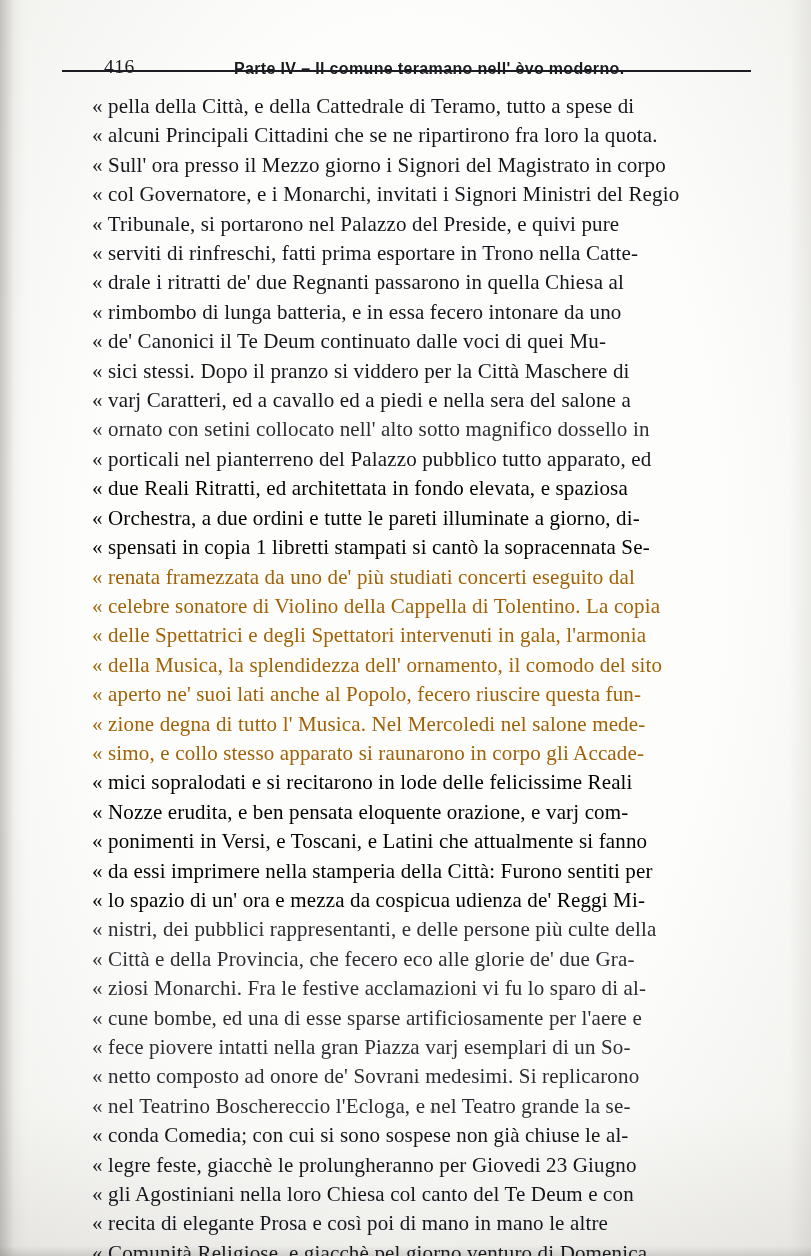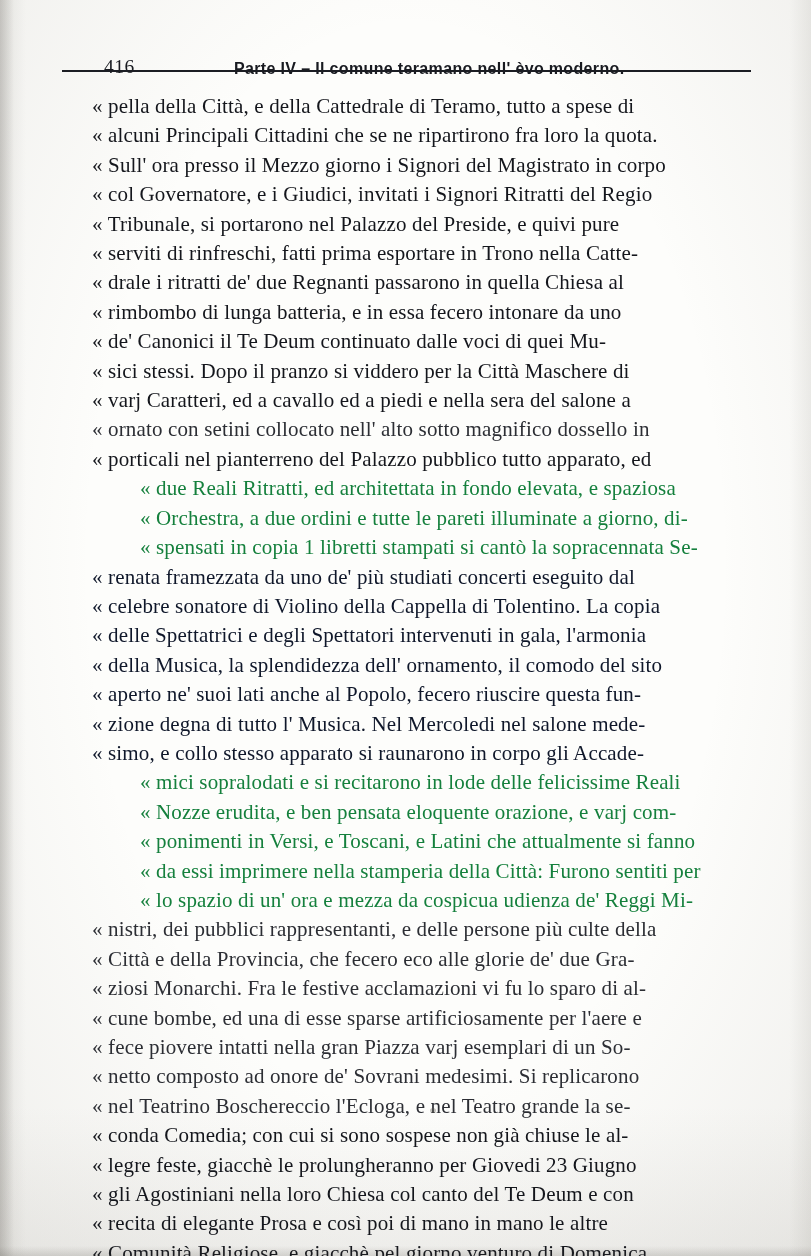--- a/index.html
+++ b/index.html
@@ -76,22 +76,22 @@
   }
   .line {
     font-size: 21px;
     line-height: 29.4px;
     letter-spacing: 0.15px;
     white-space: nowrap;
     color: #14161c;
   }
   
   .f1 { color: #2c2e34; }
-  .f2 { color: #15803d; margin-left: 48px; }
-  .f3 { color: #0f172a; }
+  .f2 { color: #000000; }
+  .f3 { color: #a16207; }
   .smudge {
     position: absolute;
     left: 430px;
     top: 1108px;
     width: 6px;
     height: 5px;
     border-radius: 50%;
     background: rgba(90,85,78,0.35);
   }
   .edge-left {
@@ -118,21 +118,21 @@
     <div class="folio">416</div>
     <div class="head-title">Parte IV – Il comune teramano nell' èvo moderno.</div>
   </div>
 
   <div class="rule"></div>
 
   <div class="body-block">
     <div class="line">« pella della Città, e della Cattedrale di Teramo, tutto a spese di</div>
     <div class="line">« alcuni Principali Cittadini che se ne ripartirono fra loro la quota.</div>
     <div class="line">« Sull' ora presso il Mezzo giorno i Signori del Magistrato in corpo</div>
-    <div class="line">« col Governatore, e i Giudici, invitati i Signori Ritratti del Regio</div>
+    <div class="line">« col Governatore, e i Monarchi, invitati i Signori Ministri del Regio</div>
     <div class="line">« Tribunale, si portarono nel Palazzo del Preside, e quivi pure</div>
     <div class="line">« serviti di rinfreschi, fatti prima esportare in Trono nella Catte-</div>
     <div class="line">« drale i ritratti de' due Regnanti passarono in quella Chiesa al</div>
     <div class="line">« rimbombo di lunga batteria, e in essa fecero intonare da uno</div>
     <div class="line">« de' Canonici il Te Deum continuato dalle voci di quei Mu-</div>
     <div class="line">« sici stessi. Dopo il pranzo si viddero per la Città Maschere di</div>
     <div class="line">« varj Caratteri, ed a cavallo ed a piedi e nella sera del salone a</div>
     <div class="line f1">« ornato con setini collocato nell' alto sotto magnifico dossello in</div>
     <div class="line">« porticali nel pianterreno del Palazzo pubblico tutto apparato, ed</div>
     <div class="line f2">« due Reali Ritratti, ed architettata in fondo elevata, e spaziosa</div>

